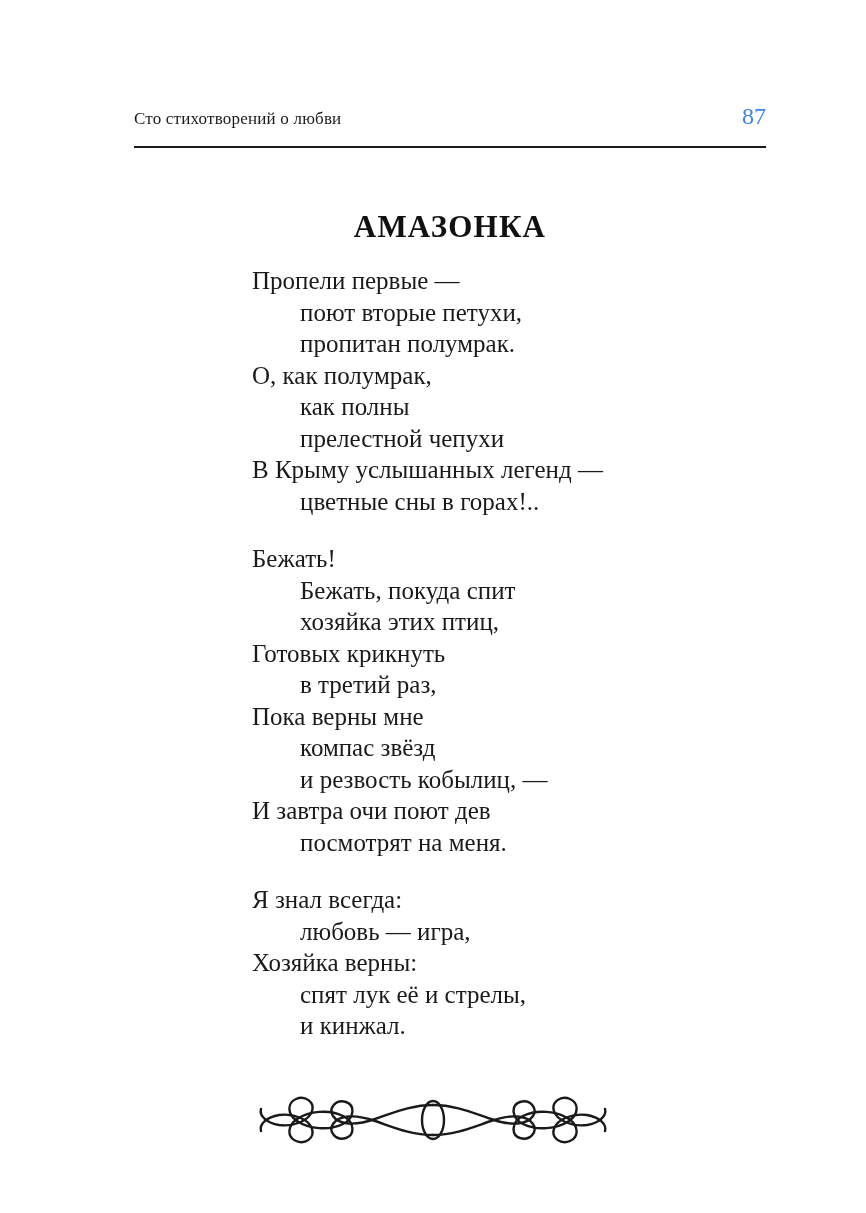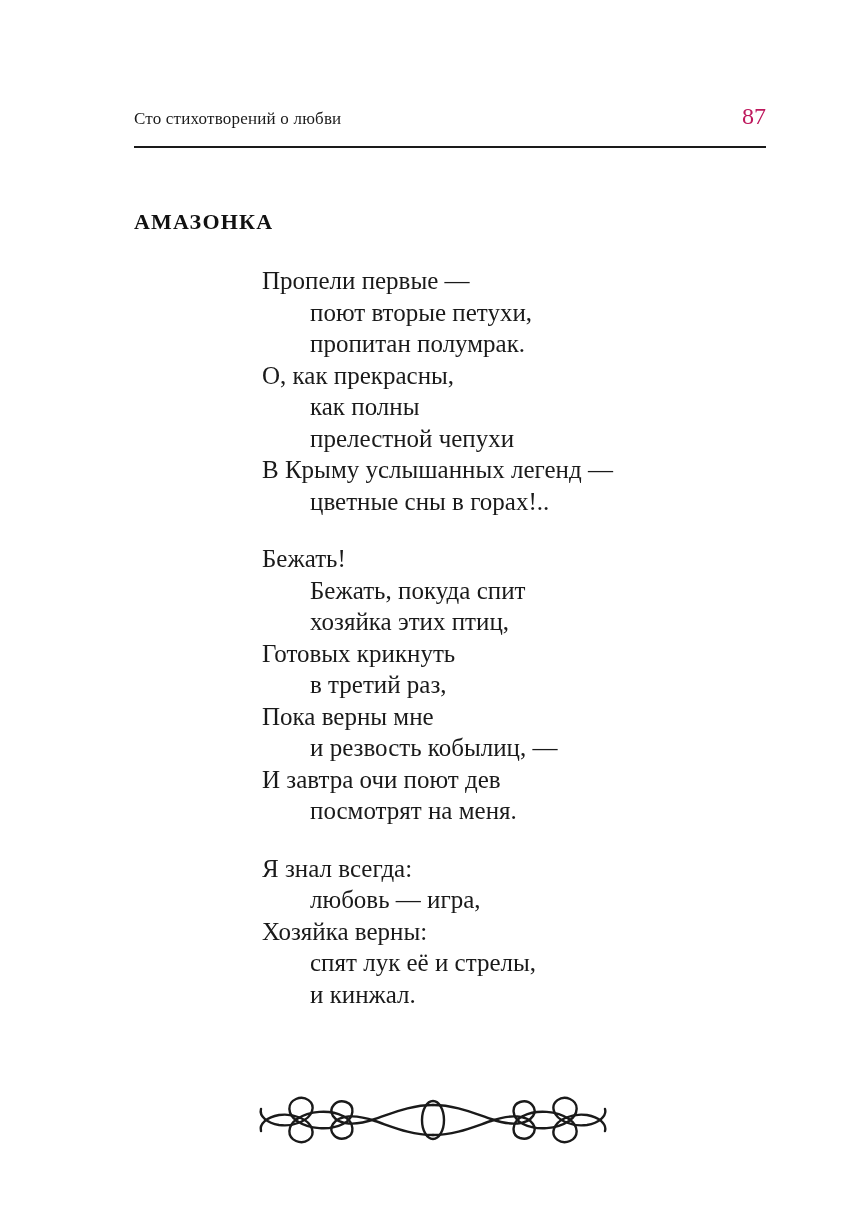--- a/index.html
+++ b/index.html
@@ -34,55 +34,55 @@
   .running-title {
     font-family: "Liberation Serif", "DejaVu Serif", serif;
     font-size: 17px;
     letter-spacing: 0.2px;
     color: #1a1a1a;
     white-space: nowrap;
   }
   .page-number {
     font-family: "Liberation Serif", "DejaVu Serif", serif;
     font-size: 24px;
-    color: #be185d;
+    color: #3b82f6;
   }
   .header-rule {
     position: absolute;
     left: 134px;
     top: 146px;
     width: 632px;
     height: 2px;
     background: #1a1a1a;
   }
   .poem-title {
     position: absolute;
     left: 134px;
     top: 209px;
     width: 632px;
-    font-size: 22px;
+    text-align: center;
+    font-size: 31px;
     font-weight: bold;
     letter-spacing: 1.2px;
     color: #111;
   }
   .poem {
     position: absolute;
     left: 252px;
     top: 265px;
     width: 560px;
   }
   .stanza {
     margin-bottom: 26px;
   }
   .line {
     font-size: 25px;
     line-height: 31.5px;
     white-space: pre;
     color: #1a1a1a;
-    margin-left: 10px;
   }
   .indent-0 { padding-left: 0px; }
   .indent-1 { padding-left: 48px; }
   .ornament {
     position: absolute;
     left: 0;
     top: 1085px;
     width: 866px;
     display: flex;
     justify-content: center;
@@ -100,33 +100,34 @@
 
   <div class="header-rule"></div>
 
   <div class="poem-title">АМАЗОНКА</div>
 
   <div class="poem">
       <div class="stanza">
         <div class="line indent-0">Пропели первые —</div>
         <div class="line indent-1">поют вторые петухи,</div>
         <div class="line indent-1">пропитан полумрак.</div>
-        <div class="line indent-0">О, как прекрасны,</div>
+        <div class="line indent-0">О, как полумрак,</div>
         <div class="line indent-1">как полны</div>
         <div class="line indent-1">прелестной чепухи</div>
         <div class="line indent-0">В Крыму услышанных легенд —</div>
         <div class="line indent-1">цветные сны в горах!..</div>
       </div>
       <div class="stanza">
         <div class="line indent-0">Бежать!</div>
         <div class="line indent-1">Бежать, покуда спит</div>
         <div class="line indent-1">хозяйка этих птиц,</div>
         <div class="line indent-0">Готовых крикнуть</div>
         <div class="line indent-1">в третий раз,</div>
         <div class="line indent-0">Пока верны мне</div>
+        <div class="line indent-1">компас звёзд</div>
         <div class="line indent-1">и резвость кобылиц, —</div>
         <div class="line indent-0">И завтра очи поют дев</div>
         <div class="line indent-1">посмотрят на меня.</div>
       </div>
       <div class="stanza">
         <div class="line indent-0">Я знал всегда:</div>
         <div class="line indent-1">любовь — игра,</div>
         <div class="line indent-0">Хозяйка верны:</div>
         <div class="line indent-1">спят лук её и стрелы,</div>
         <div class="line indent-1">и кинжал.</div>

